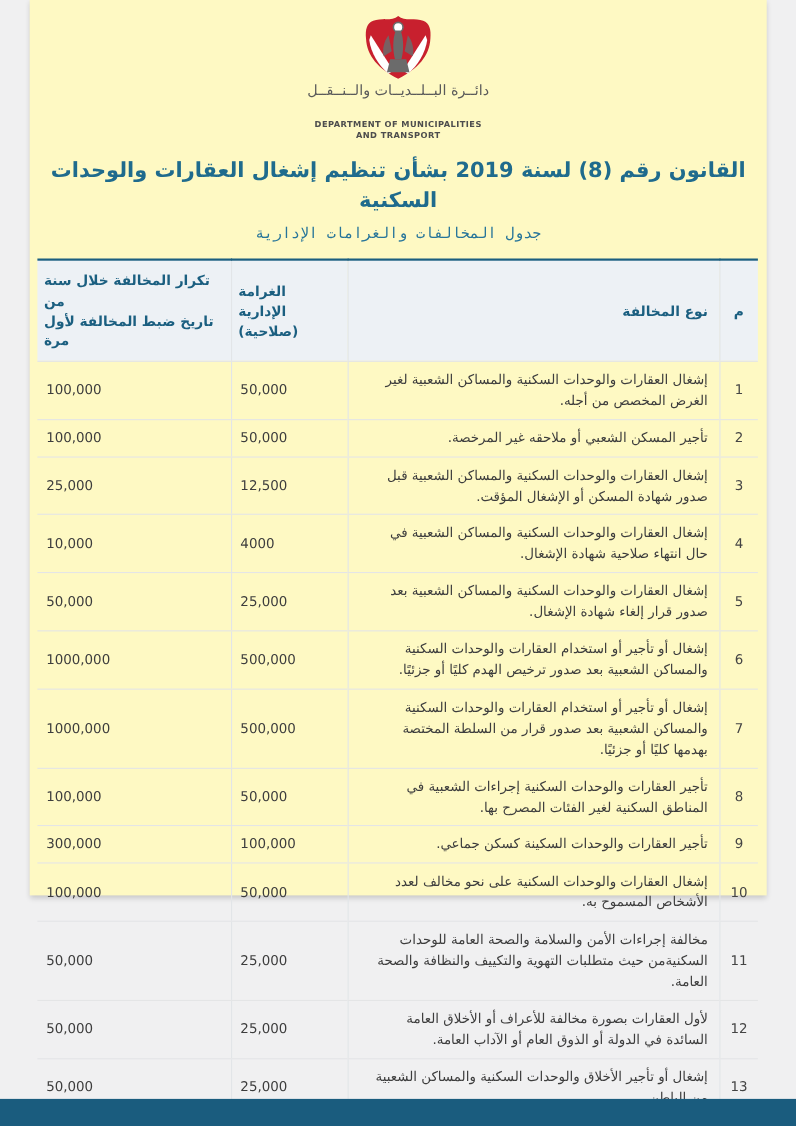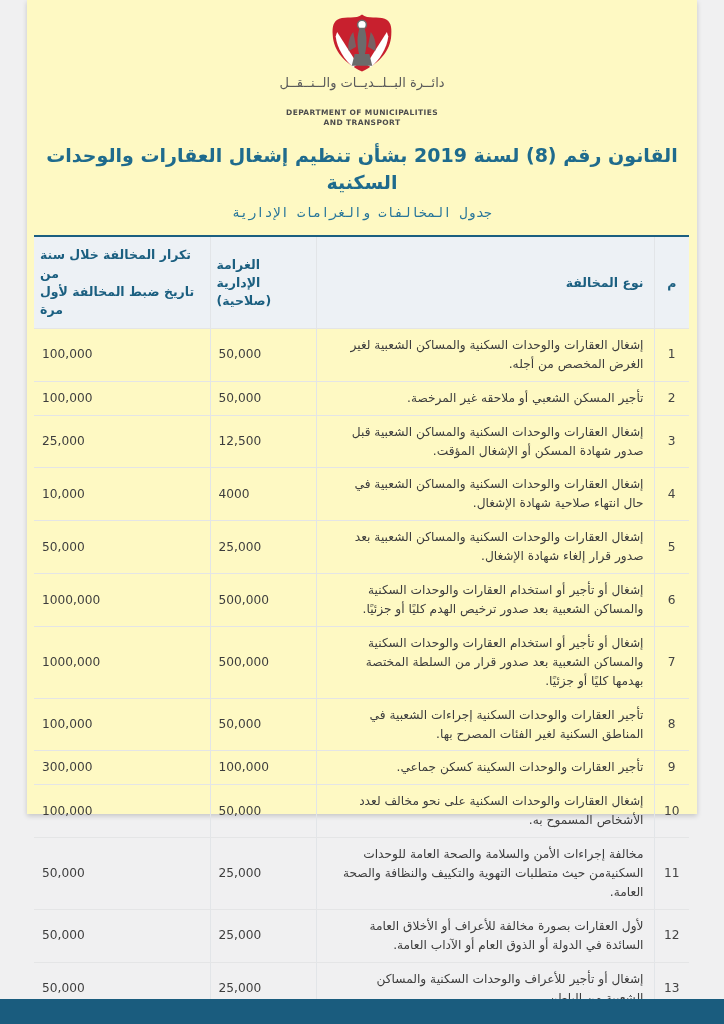--- a/index.html
+++ b/index.html
@@ -219,21 +219,21 @@
             <td class="col-repeat">50,000</td>
           </tr>
           <tr>
             <td class="col-num">12</td>
             <td class="col-violation">لأول العقارات بصورة مخالفة للأعراف أو الأخلاق العامة السائدة في الدولة أو الذوق العام أو الآداب العامة.</td>
             <td class="col-fine">25,000</td>
             <td class="col-repeat">50,000</td>
           </tr>
           <tr>
             <td class="col-num">13</td>
-            <td class="col-violation">إشغال أو تأجير للأعراف والوحدات السكنية والمساكن الشعبية من الباطن.</td>
+            <td class="col-violation">إشغال أو تأجير الأخلاق والوحدات السكنية والمساكن الشعبية من الباطن.</td>
             <td class="col-fine">25,000</td>
             <td class="col-repeat">50,000</td>
           </tr>
           <tr>
             <td class="col-num">14</td>
             <td class="col-violation">اشتراك أكثر من عائلة في الوحدة السكنية.</td>
             <td class="col-fine">12,500</td>
             <td class="col-repeat">25,000</td>
           </tr>
         </tbody>

